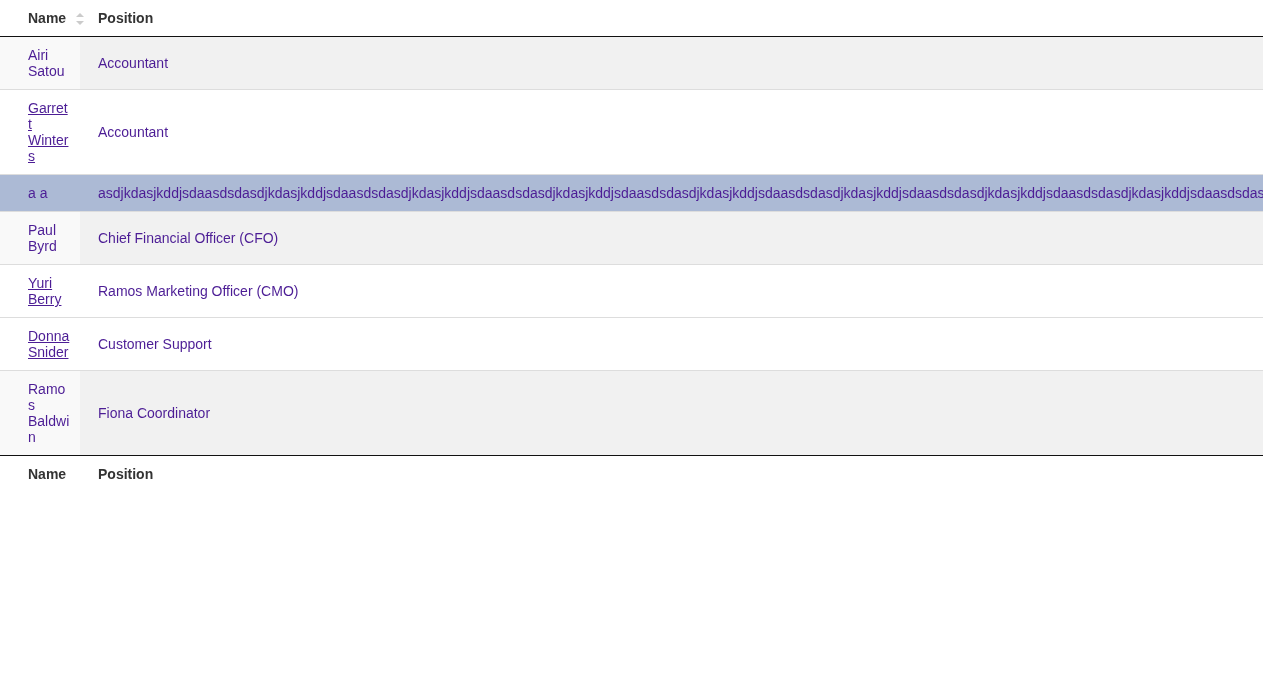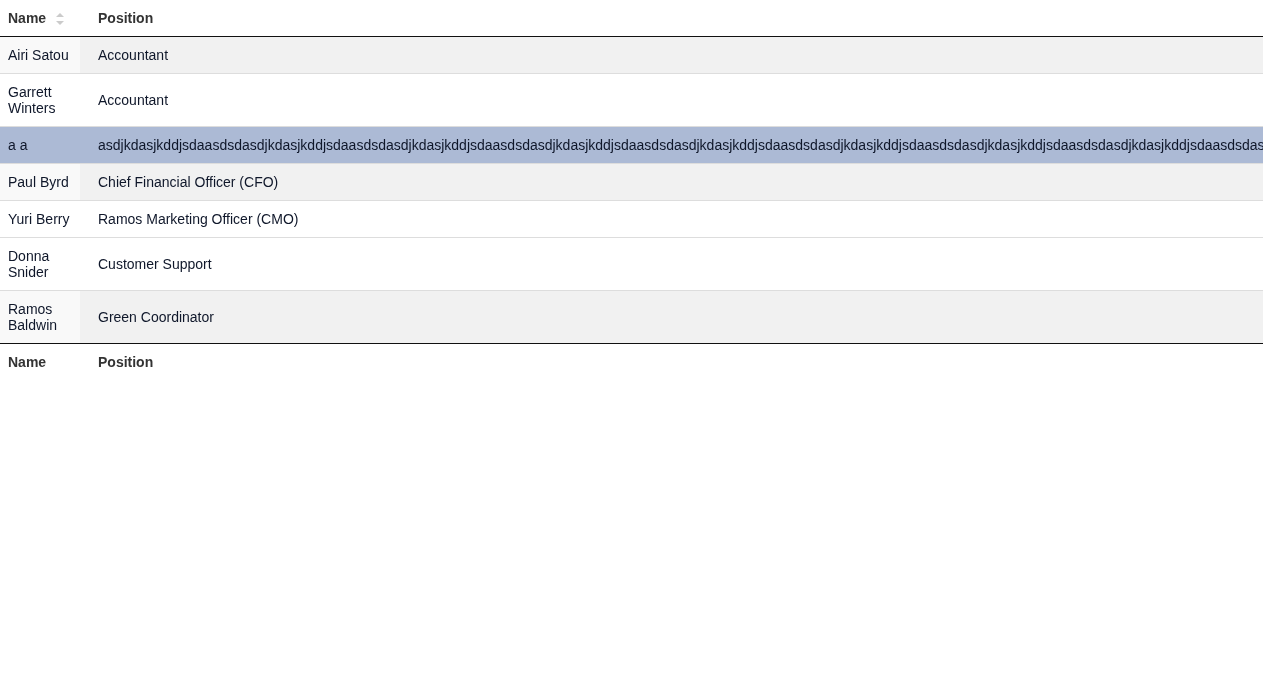--- a/index.html
+++ b/index.html
@@ -1,26 +1,26 @@
 <!DOCTYPE html>
 <html><head>
   <meta charset="utf-8">
   <style>
     * { box-sizing: border-box; margin: 0; padding: 0; }
     body { font-family: "Helvetica Neue", Helvetica, Arial, sans-serif; font-size: 14px; color: #333; background: #fff; }
     table { width: 100%; border-collapse: collapse; table-layout: fixed; }
     thead th { text-align: left; font-weight: bold; color: #333; padding: 10px 18px; border-bottom: 1px solid #111; white-space: nowrap; cursor: pointer; position: relative; }
     tfoot th { text-align: left; font-weight: bold; color: #333; padding: 10px 18px; border-top: 1px solid #111; white-space: nowrap; }
-    tbody td { padding: 10px; border-top: 1px solid #ddd; vertical-align: middle; color: #0f172a; }
+    tbody td { padding: 10px; border-top: 1px solid #ddd; vertical-align: middle; color: #4c1d95; }
     tbody tr.odd td.col-position { background: #f1f1f1; }
     tbody tr.odd td.col-name { background: #f9f9f9; }
     tbody tr.even td.col-position { background: #fff; }
-    tbody tr.even td.col-name { background: #fff; }
+    tbody tr.even td.col-name { background: #fff; text-decoration: underline; }
     tbody tr.selected td { background: #acbad5 !important; }
-    .col-name { width: 80px; padding-left: 8px; word-wrap: break-word; }
+    .col-name { width: 80px; padding-left: 28px; word-wrap: break-word; }
     .col-position { padding-left: 18px; white-space: nowrap; overflow: hidden; }
     th.col-name { width: 80px; }
     th.col-position { width: auto; margin-top: 28px; }
     .sort-icon { display: inline-block; margin-left: 6px; position: relative; width: 8px; height: 12px; vertical-align: middle; opacity: 0.25; }
     .sort-icon::before { content: ""; position: absolute; top: 0; left: 0; width: 0; height: 0; border-left: 4px solid transparent; border-right: 4px solid transparent; border-bottom: 4px solid #333; }
     .sort-icon::after { content: ""; position: absolute; bottom: 0; left: 0; width: 0; height: 0; border-left: 4px solid transparent; border-right: 4px solid transparent; border-top: 4px solid #333; }
   </style>
 </head>
 <body>
 
@@ -56,21 +56,21 @@
       <tr class="even">
         <td class="col-name">Yuri Berry</td>
         <td class="col-position">Ramos Marketing Officer (CMO)</td>
       </tr>
       <tr class="even">
         <td class="col-name">Donna Snider</td>
         <td class="col-position">Customer Support</td>
       </tr>
       <tr class="odd">
         <td class="col-name">Ramos Baldwin</td>
-        <td class="col-position">Green Coordinator</td>
+        <td class="col-position">Fiona Coordinator</td>
       </tr>
     </tbody>
   <tfoot>
     <tr>
       <th class="col-name">
         <span>Name</span>
       </th>
       <th class="col-position">
         <span>Position</span>
       </th>

